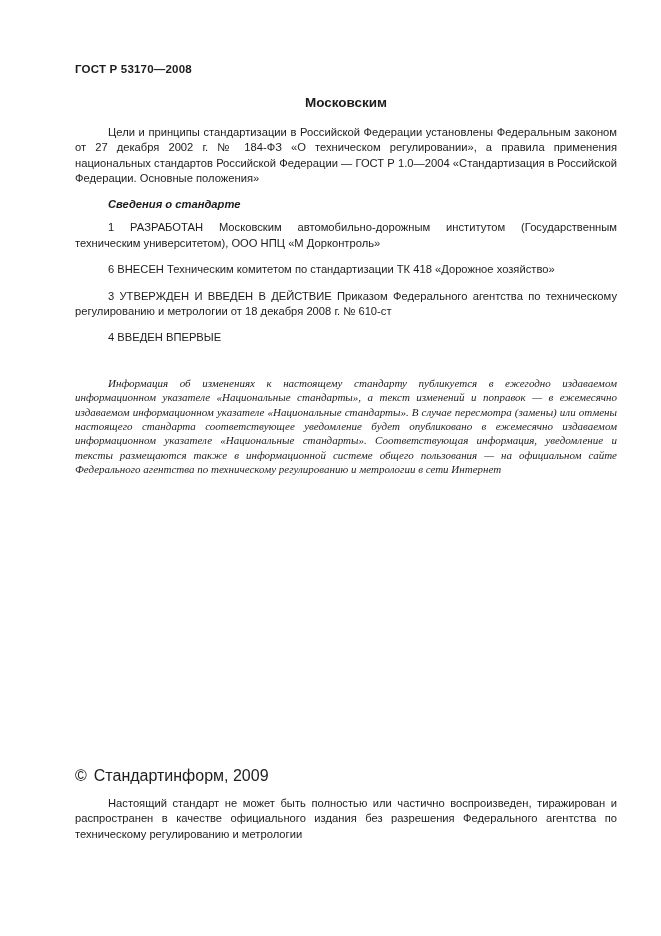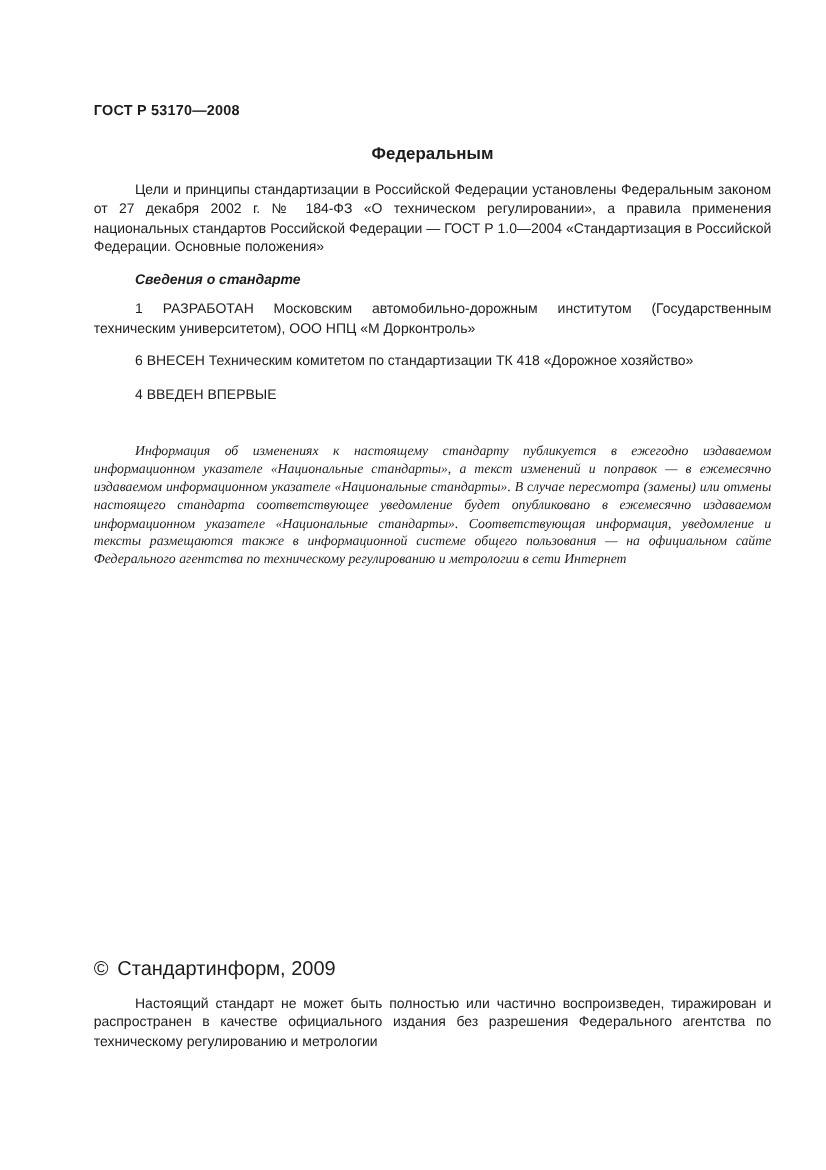--- a/index.html
+++ b/index.html
@@ -17,21 +17,21 @@
     font-family: "Liberation Sans", "DejaVu Sans", sans-serif;
     overflow: hidden;
   }
   .content {
     position: absolute;
     left: 75px;
     top: 0;
     width: 542px;
   }
   .doc-code {
-    padding-top: 82px;
+    padding-top: 62px;
     font-size: 11.5px;
     font-weight: 700;
     letter-spacing: 0.2px;
     line-height: 15px;
   }
   .page-title {
     margin-top: 17px;
     font-size: 13.5px;
     font-weight: 700;
     text-align: center;
@@ -90,30 +90,31 @@
 </style>
 </head>
 <body>
 
 <div class="page">
 
   <div class="content">
 
     <div class="doc-code">ГОСТ Р 53170—2008</div>
 
-    <div class="page-title">Федеральным</div>
+    <div class="page-title">Московским</div>
 
     <p class="para intro">Цели и принципы стандартизации в Российской Федерации установлены Федеральным законом от 27 декабря 2002 г. № 184-ФЗ «О техническом регулировании», а правила применения национальных стандартов Российской Федерации — ГОСТ Р 1.0—2004 «Стандартизация в Российской Федерации. Основные положения»</p>
 
     <div class="section-heading">Сведения о стандарте</div>
 
     <p class="para std-item">1 РАЗРАБОТАН Московским автомобильно-дорожным институтом (Государственным техническим университетом), ООО НПЦ «М Дорконтроль»</p>
 
     <p class="para std-item">6 ВНЕСЕН Техническим комитетом по стандартизации ТК 418 «Дорожное хозяйство»</p>
 
+    <p class="para std-item">3 УТВЕРЖДЕН И ВВЕДЕН В ДЕЙСТВИЕ Приказом Федерального агентства по техническому регулированию и метрологии от 18 декабря 2008 г. № 610-ст</p>
 
     <p class="para std-item">4 ВВЕДЕН ВПЕРВЫЕ</p>
 
     <p class="para amendments">Информация об изменениях к настоящему стандарту публикуется в ежегодно издаваемом информационном указателе «Национальные стандарты», а текст изменений и поправок — в ежемесячно издаваемом информационном указателе «Национальные стандарты». В случае пересмотра (замены) или отмены настоящего стандарта соответствующее уведомление будет опубликовано в ежемесячно издаваемом информационном указателе «Национальные стандарты». Соответствующая информация, уведомление и тексты размещаются также в информационной системе общего пользования — на официальном сайте Федерального агентства по техническому регулированию и метрологии в сети Интернет</p>
 
   </div>
 
   <div class="bottom-block">
 
     <div class="copyright-line">

